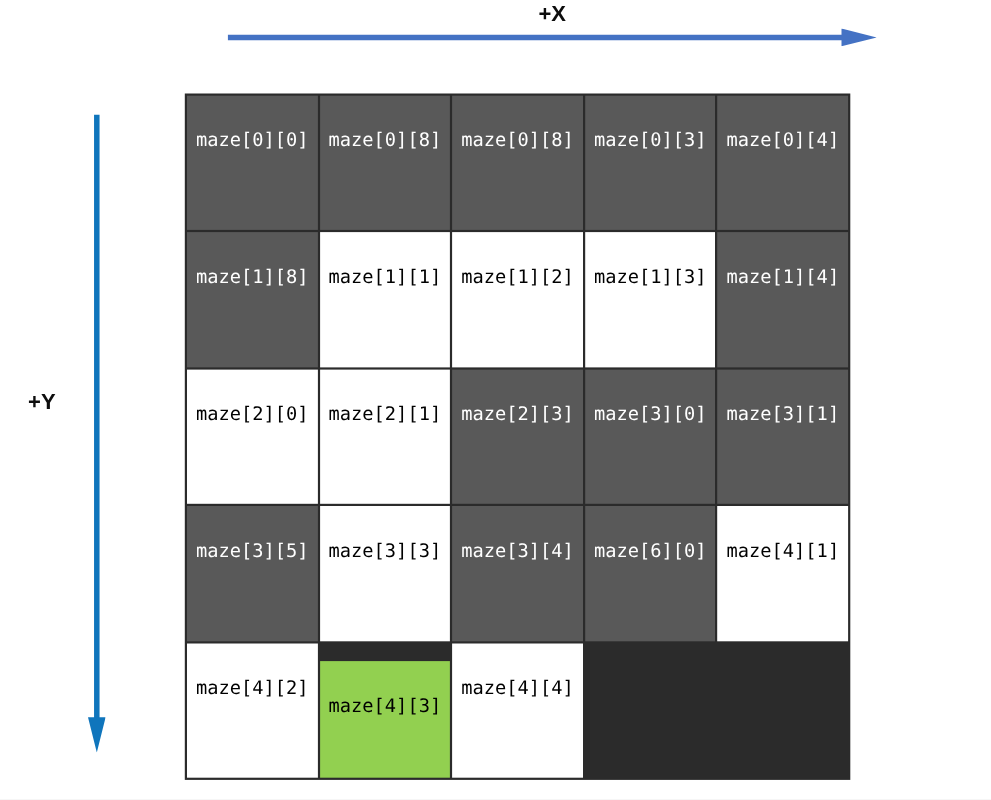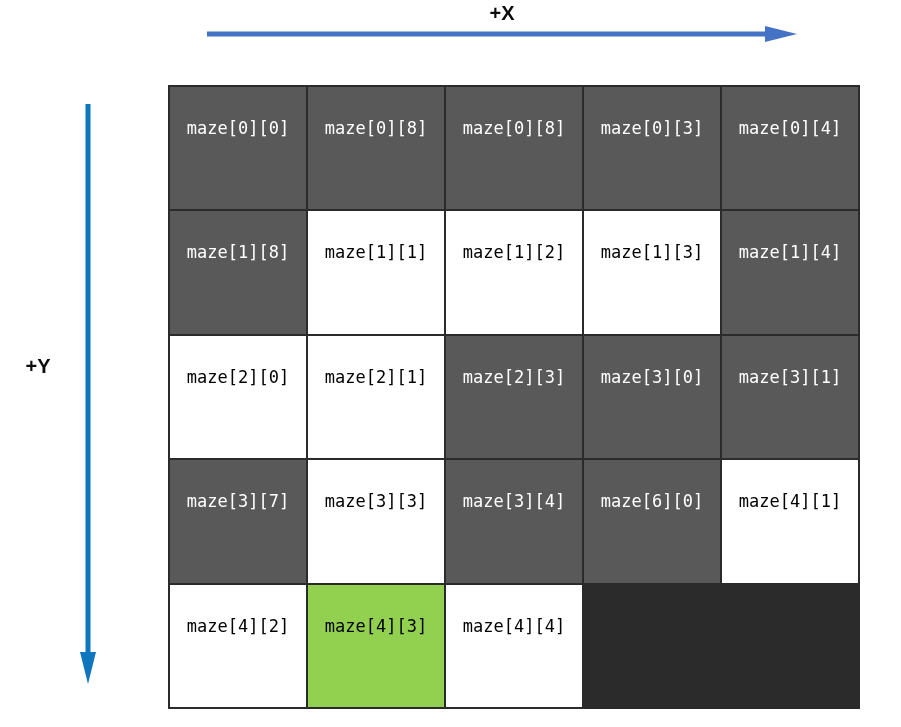--- a/index.html
+++ b/index.html
@@ -50,21 +50,21 @@
   }
   .x-axis-arrow svg line  { stroke: var(--arrow-x); }
   .x-axis-arrow svg polygon { fill: var(--arrow-x); }
   .y-axis-arrow svg line  { stroke: var(--arrow-y); }
   .y-axis-arrow svg polygon { fill: var(--arrow-y); }
 
   .maze-grid {
     position: absolute;
     left: 168px;
     top: 85px;
-    width: 692px;
+    width: 605px;
     height: 624px;
     box-sizing: border-box;
     display: grid;
     grid-template-columns: repeat(5, 1fr);
     grid-template-rows: repeat(5, 1fr);
     background: var(--border);
     gap: 2px;
     padding: 2px;
   }
   .cell {
@@ -73,21 +73,21 @@
     align-items: flex-start;
     padding-top: 31px;
     box-sizing: border-box;
     font-family: "DejaVu Sans Mono", "Liberation Mono", monospace;
     font-size: 17px;
     line-height: 20px;
     white-space: nowrap;
   }
   .cell.wall { background: var(--wall); color: var(--wall-text); }
   .cell.path { background: var(--path); color: var(--path-text); }
-  .cell.goal { background: var(--goal); color: var(--path-text); }
+  .cell.goal { background: var(--goal); color: var(--path-text); margin-top: 16px; }
 </style>
 </head>
 <body>
 
 <div class="page">
 
   <div class="axis-label x-axis-label">+X</div>
 
   <div class="x-axis-arrow">
     <svg width="590" height="16" viewBox="0 0 590 16">
@@ -114,21 +114,21 @@
       <div class="cell wall">maze[1][8]</div>
       <div class="cell path">maze[1][1]</div>
       <div class="cell path">maze[1][2]</div>
       <div class="cell path">maze[1][3]</div>
       <div class="cell wall">maze[1][4]</div>
       <div class="cell path">maze[2][0]</div>
       <div class="cell path">maze[2][1]</div>
       <div class="cell wall">maze[2][3]</div>
       <div class="cell wall">maze[3][0]</div>
       <div class="cell wall">maze[3][1]</div>
-      <div class="cell wall">maze[3][7]</div>
+      <div class="cell wall">maze[3][5]</div>
       <div class="cell path">maze[3][3]</div>
       <div class="cell wall">maze[3][4]</div>
       <div class="cell wall">maze[6][0]</div>
       <div class="cell path">maze[4][1]</div>
       <div class="cell path">maze[4][2]</div>
       <div class="cell goal">maze[4][3]</div>
       <div class="cell path">maze[4][4]</div>
     </div>
 
 </div>

